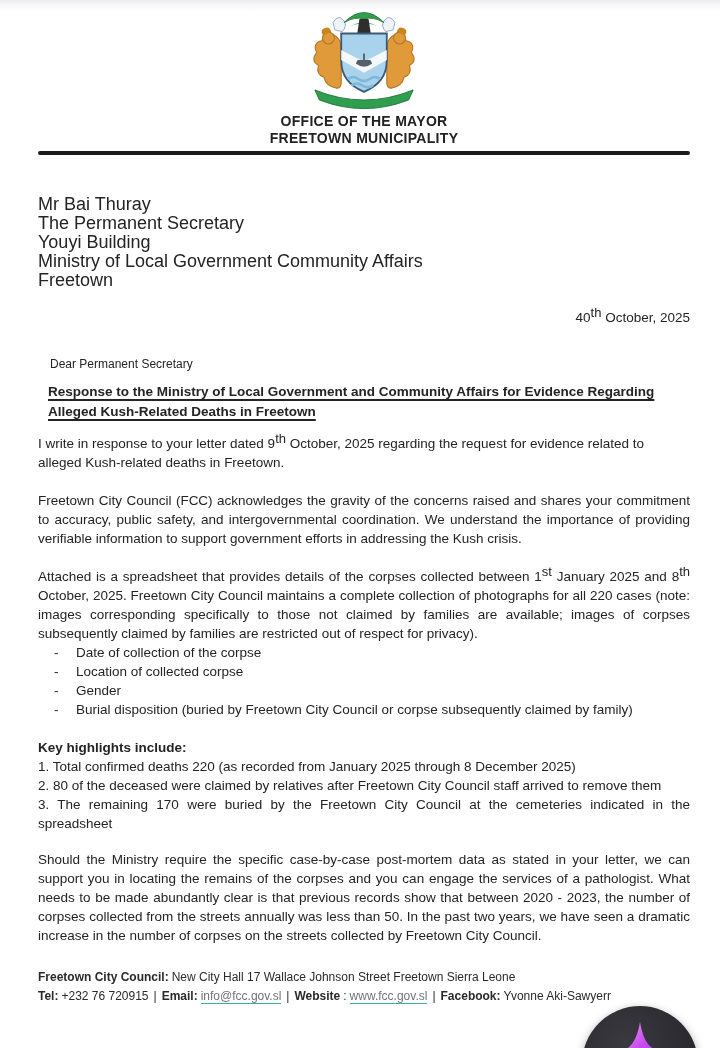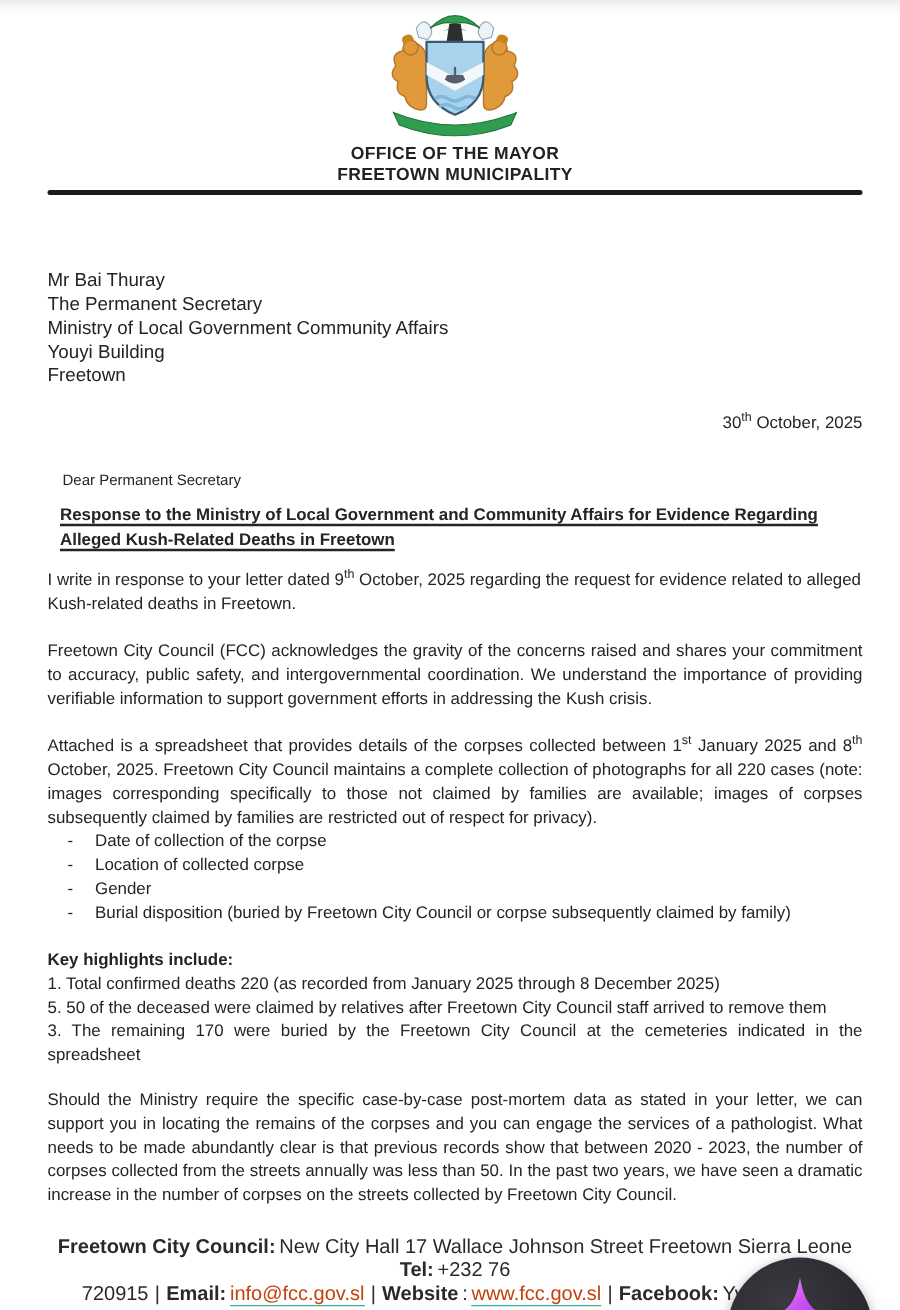--- a/index.html
+++ b/index.html
@@ -15,43 +15,43 @@
   .page{position:relative;padding:8px 30px 0 38px;}
 
   
   header{text-align:center;}
   .crest{width:128px;height:102px;display:inline-block;}
   .office-line{font-weight:700;font-size:14px;letter-spacing:.3px;line-height:15px;color:#222;}
   .office-line.second{margin-top:2px;}
   .rule{height:3.5px;background:#1b1b1b;margin-top:5px;border-radius:2px;}
 
   
-  .recipient{margin-top:59px;font-size:15px;line-height:19px;}
+  .recipient{margin-top:40px;font-size:18px;line-height:19px;}
   .date-line{margin-top:20px;text-align:right;font-size:13.5px;}
-  sup{font-size:10px;line-height:0;}
+  sup{font-size:13px;line-height:0;}
   .salutation{margin:30px 0 0 12px;font-size:12px;line-height:19px;}
   .subject{margin:8px 10px 0 10px;font-weight:700;font-size:13.5px;line-height:20px;}
   .subject .u{text-decoration:underline;text-underline-offset:3px;text-decoration-thickness:1.5px;}
   .para{margin:19px 0 0 0;font-size:13.5px;line-height:19px;}
   .mt12{margin-top:12px;} .mt17{margin-top:17px;} .mt15{margin-top:15px;}
   .j{text-align:justify;}
 
   .list-head{margin-top:19px;font-weight:700;font-size:13.5px;line-height:19px;}
   ul.dashes{margin:0;padding:0;list-style:none;font-size:13.5px;line-height:19px;}
   ul.dashes li{display:flex;}
   ul.dashes .dash{width:38px;padding-left:16px;box-sizing:border-box;flex:none;}
   ul.dashes .btext{flex:1;}
   .numitem{font-size:13.5px;line-height:19px;}
 
   
-  footer{margin-top:23px;text-align:center;font-size:16px;line-height:19px;color:#2a2a2a;}
+  footer{margin-top:23px;text-align:left;font-size:12px;line-height:19px;color:#2a2a2a;}
   .f-label{font-weight:700;margin-right:3px;}
   .f-gap{margin-left:3px;}
   .sep{margin:0 5px;}
-  .f-link{color:#c2410c;text-decoration:none;border-bottom:1.6px solid #3fae9a;cursor:pointer;}
+  .f-link{color:#737373;text-decoration:none;border-bottom:1.6px solid #3fae9a;cursor:pointer;}
 
   
   .fab{position:absolute;left:582px;top:1006px;width:116px;height:116px;border-radius:50%;
     background:radial-gradient(circle at 38% 32%, #3a393f 0%, #2b2a30 60%, #232227 100%);
     box-shadow:0 3px 10px rgba(0,0,0,.35);
     display:flex;align-items:flex-start;justify-content:center;cursor:pointer;}
   .fab svg{margin-top:10px;}
 </style>
 </head>
 <body>
@@ -92,26 +92,26 @@
       <path d="M56 85 Q62 81 68 85 Q74 89 80 85" fill="none" stroke="#7fb8dc" stroke-width="3"></path>
     </svg>
     <div class="office-line">OFFICE OF THE MAYOR</div>
     <div class="office-line second">FREETOWN MUNICIPALITY</div>
     <div class="rule"></div>
   </header>
 
   <div class="recipient">
     <div>Mr Bai Thuray</div>
     <div>The Permanent Secretary</div>
+    <div>Youyi Building</div>
     <div>Ministry of Local Government Community Affairs</div>
-    <div>Youyi Building</div>
     <div>Freetown</div>
   </div>
 
-  <div class="date-line"><span>30</span><sup>th</sup><span> October, 2025</span></div>
+  <div class="date-line"><span>40</span><sup>th</sup><span> October, 2025</span></div>
 
   <p class="salutation">Dear Permanent Secretary</p>
 
   <p class="subject"><span class="u">Response to the Ministry of Local Government and Community Affairs for Evidence Regarding Alleged Kush-Related Deaths in Freetown</span></p>
 
   <p class="para mt12"><span>I write in response to your letter dated 9</span><sup>th</sup><span> October, 2025 regarding the request for evidence related to alleged Kush-related deaths in Freetown.</span></p>
 
   <p class="para j">Freetown City Council (FCC) acknowledges the gravity of the concerns raised and shares your commitment to accuracy, public safety, and intergovernmental coordination. We understand the importance of providing verifiable information to support government efforts in addressing the Kush crisis.</p>
 
   <p class="para j"><span>Attached is a spreadsheet that provides details of the corpses collected between 1</span><sup>st</sup><span> January 2025 and 8</span><sup>th</sup><span> October, 2025. Freetown City Council maintains a complete collection of photographs for all 220 cases (note: images corresponding specifically to those not claimed by families are available; images of corpses subsequently claimed by families are restricted out of respect for privacy).</span></p>
@@ -130,21 +130,21 @@
         <span class="btext">Gender</span>
       </li>
     <li>
         <span class="dash">-</span>
         <span class="btext">Burial disposition (buried by Freetown City Council or corpse subsequently claimed by family)</span>
       </li>
   </ul>
 
   <div class="list-head mt15">Key highlights include:</div>
   <div class="numitem">1. Total confirmed deaths 220 (as recorded from January 2025 through 8 December 2025)</div>
-  <div class="numitem">5. 50 of the deceased were claimed by relatives after Freetown City Council staff arrived to remove them</div>
+  <div class="numitem">2. 80 of the deceased were claimed by relatives after Freetown City Council staff arrived to remove them</div>
   <div class="numitem j">3. The remaining 170 were buried by the Freetown City Council at the cemeteries indicated in the spreadsheet</div>
 
   <p class="para j mt17">Should the Ministry require the specific case-by-case post-mortem data as stated in your letter, we can support you in locating the remains of the corpses and you can engage the services of a pathologist. What needs to be made abundantly clear is that previous records show that between 2020 - 2023, the number of corpses collected from the streets annually was less than 50. In the past two years, we have seen a dramatic increase in the number of corpses on the streets collected by Freetown City Council.</p>
 
   <footer>
     <div><span class="f-label">Freetown City Council:</span><span>New City Hall 17 Wallace Johnson Street Freetown Sierra Leone</span></div>
     <div><span class="f-label">Tel:</span><span>+232 76 720915</span><span class="sep">|</span><span class="f-label">Email:</span><a class="f-link">info@fcc.gov.sl</a><span class="sep">|</span><span class="f-label">Website</span><span>:</span><a class="f-link f-gap">www.fcc.gov.sl</a><span class="sep">|</span><span class="f-label">Facebook:</span><span>Yvonne Aki-Sawyerr</span></div>
   </footer>
 
 </div>

